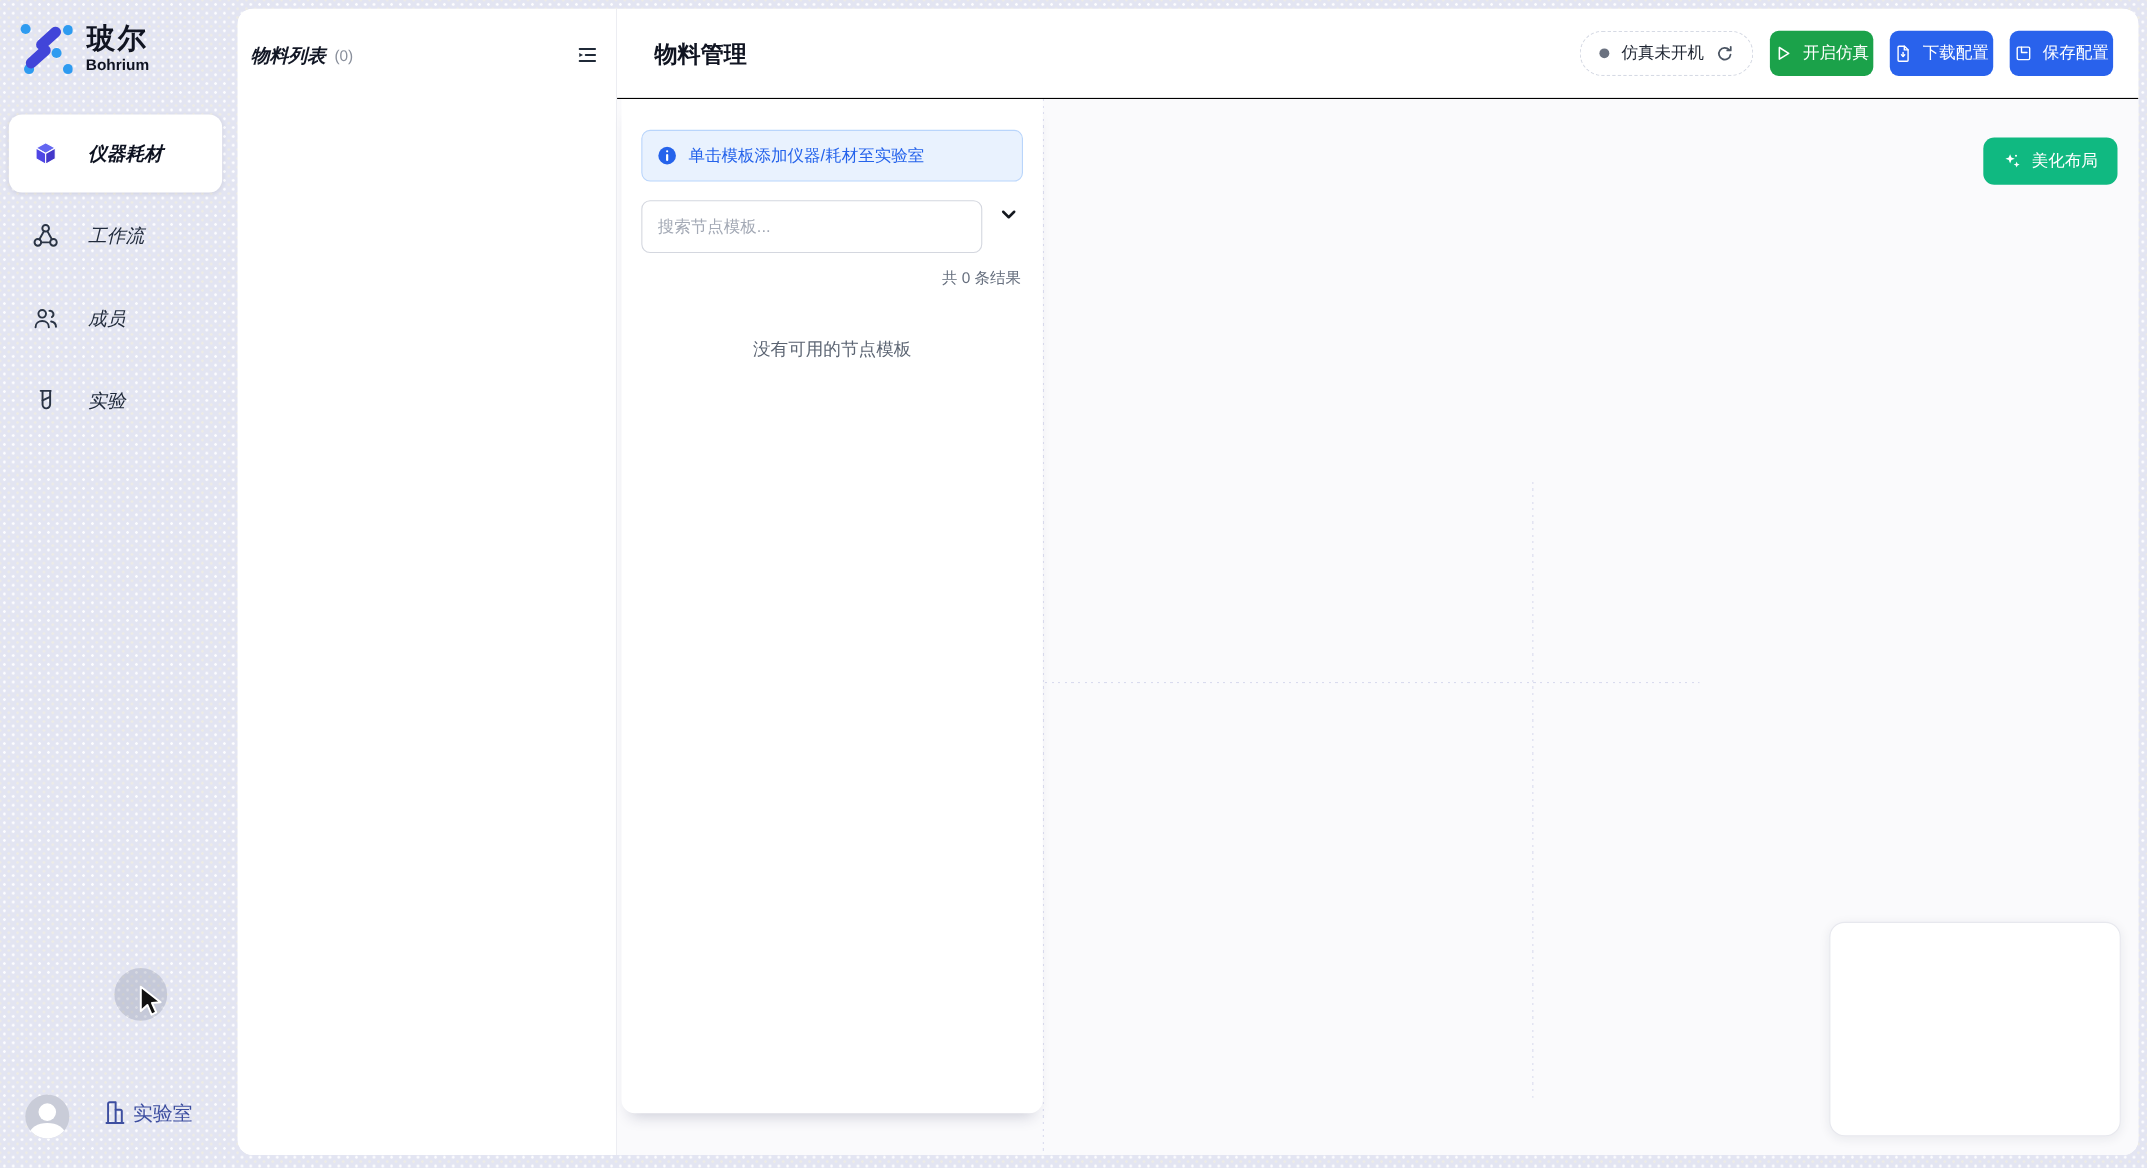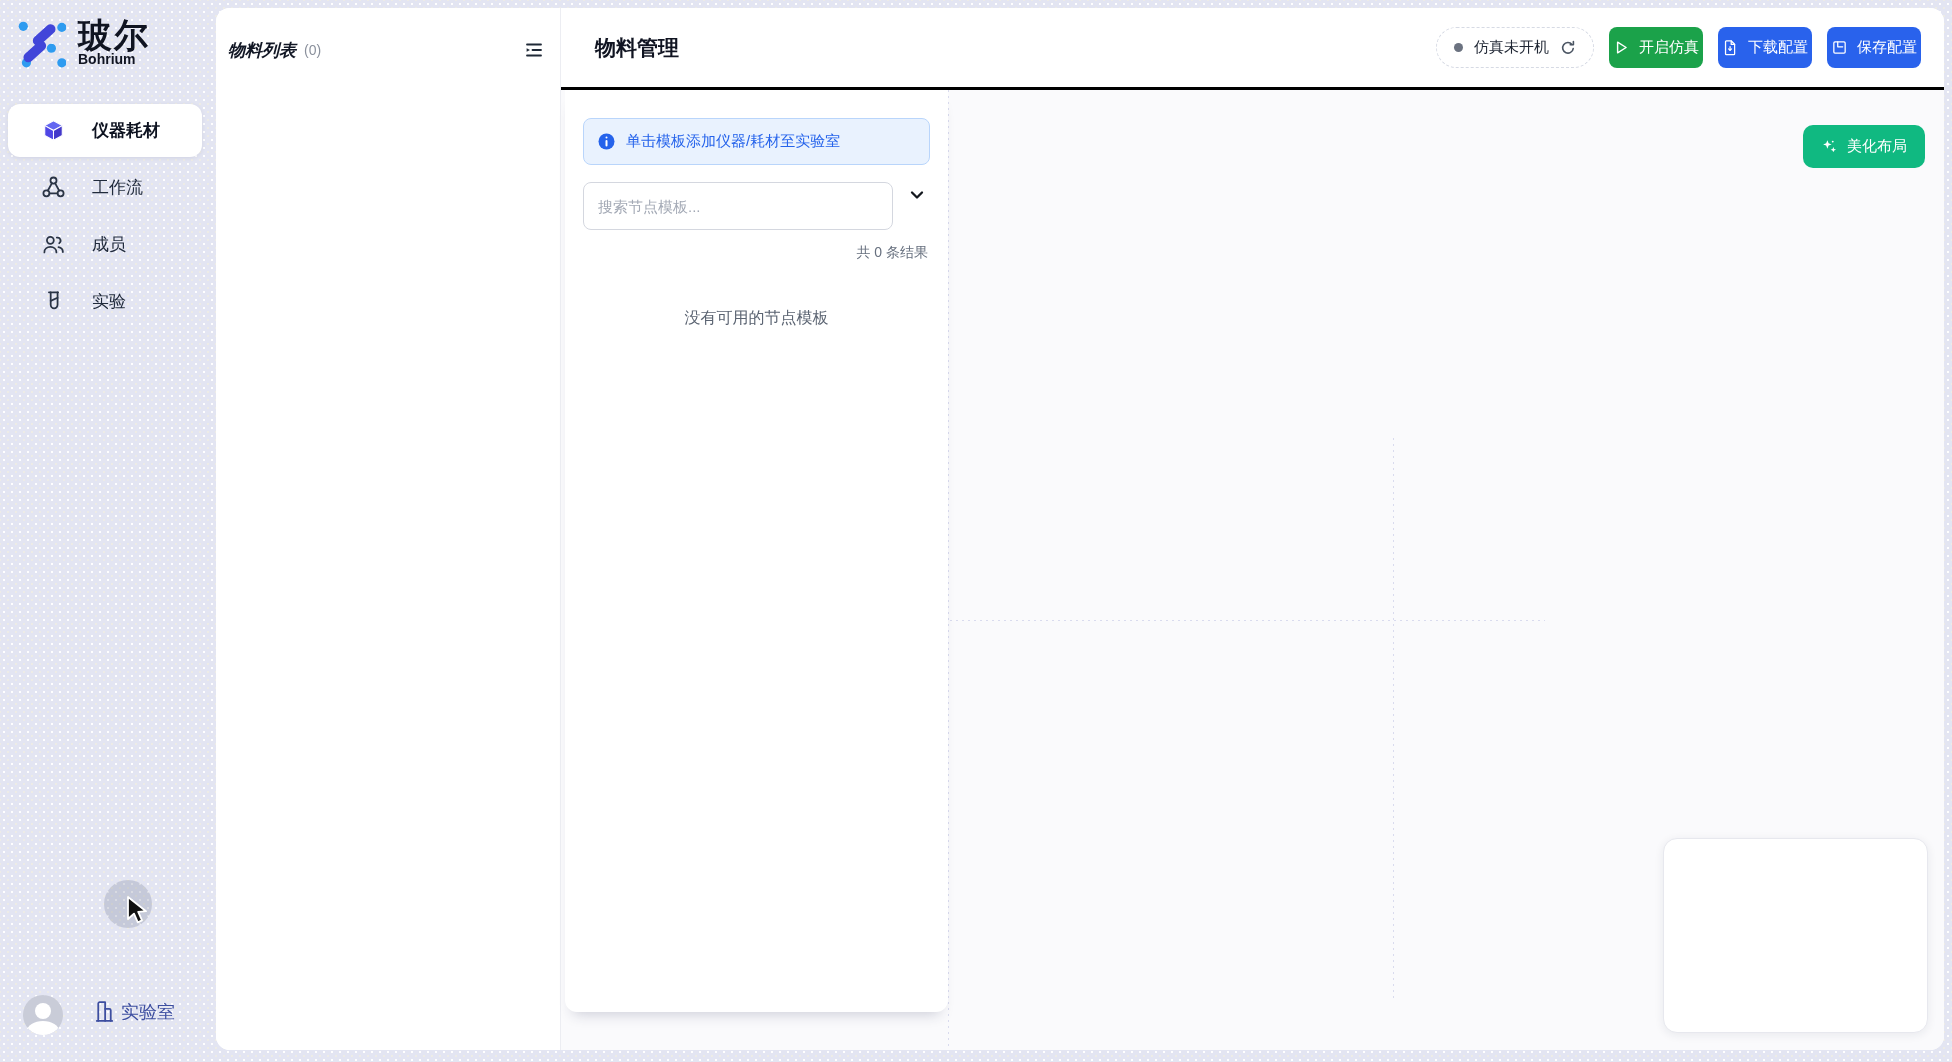--- a/index.html
+++ b/index.html
@@ -15,27 +15,27 @@
       radial-gradient(circle, rgba(255,255,255,.95) 1px, transparent 1.4px),
       radial-gradient(circle, rgba(246,242,220,.55) 1px, transparent 1.4px);
     background-size:8px 8px, 8px 8px;
     background-position:0 0, 4px 4px;
   }
 
   
   .sidebar { position:absolute; left:0; top:0; width:216px; height:1062px; }
   .logo { position:absolute; left:16px; top:18px; display:flex; gap:12px; align-items:center; }
   .logo-mark { width:50px; height:50px; }
-  .logo-text .zh { font-size:34px; font-weight:700; color:#101421; letter-spacing:2px; line-height:32px;text-align:center; }
+  .logo-text .zh { font-size:26px; font-weight:700; color:#101421; letter-spacing:2px; line-height:32px;text-align:center; }
   .logo-text .en { font-size:14px; font-weight:700; color:#101421; line-height:16px; }
   .nav { position:absolute; left:8px; top:104px; width:194px; }
   .nav-item {
-    height:53px; margin-bottom:4px; border-radius:12px;
-    display:flex; align-items:center; gap:26px; padding-left:32px;
-    font-size:17px; font-weight:500; color:#212B3C; cursor:pointer;
+    height:71px; margin-bottom:4px; border-radius:12px;
+    display:flex; align-items:center; gap:26px; padding-left:20px;
+    font-size:17px; font-weight:500; color:#212B3C; cursor:pointer;font-style:italic;
   }
   .nav-item.active {
     background:#FFFFFF; font-weight:700; color:#0D1220;
     box-shadow:0 1px 4px rgba(45,52,90,.10);
   }
   .nav-icon { width:26px; height:26px; flex:0 0 26px; display:flex; align-items:center; justify-content:center; }
   .lab-row { position:absolute; left:0; bottom:26px; width:216px; height:42px; }
   .avatar { position:absolute; left:23px; top:1px; width:40px; height:40px; border-radius:50%;
     background:#C9CCD8; overflow:hidden; }
   .avatar .head { position:absolute; left:12px; top:8px; width:16px; height:16px; border-radius:50%; background:#FFFFFF; }
@@ -53,21 +53,21 @@
 
   .list-panel { position:absolute; left:0; top:0; width:345px; height:1042px;
     border-right:1px solid #ECEDF2; background:#FFFFFF; }
   .list-header { padding:30px 14px 0 12px; display:flex; align-items:center; }
   .list-title { font-size:17px; font-weight:700; color:#121725;font-style:italic; }
   .list-count { font-size:14px; color:#8A909C; margin-left:8px; }
   .fold-btn { margin-left:auto; width:24px; height:24px; display:flex; align-items:center; justify-content:center; cursor:pointer; }
 
   .main { position:absolute; left:345px; top:0; width:1383px; height:1042px; }
   .main-header { height:82px; display:flex; align-items:center; padding:0 23px 0 34px;
-    border-bottom:3px solid #000000; background:#FFFFFF; }
+    border-bottom:1px solid #000000; background:#FFFFFF; }
   .page-title { font-size:21px; font-weight:700; color:#101421; }
   .header-actions { margin-left:auto; display:flex; align-items:center; gap:15px; }
   .status-pill { height:41px; border:1px dashed #D6DAE4; border-radius:21px; background:#FFFFFF;
     display:flex; align-items:center; gap:11px; padding:0 17px; font-size:15px; color:#1F2633; cursor:default; }
   .status-dot { width:9px; height:9px; border-radius:50%; background:#6B7280; }
   .btn { height:41px; border:none; border-radius:8px; display:flex; align-items:center; gap:9px;
     padding:0 4px; font-size:15px; font-weight:500; color:#FFFFFF; cursor:pointer;
     font-family:inherit; }
   .btn-green { background:var(--green,#1BA24A); }
   .btn-blue  { background:var(--blue,#2962EC); }

